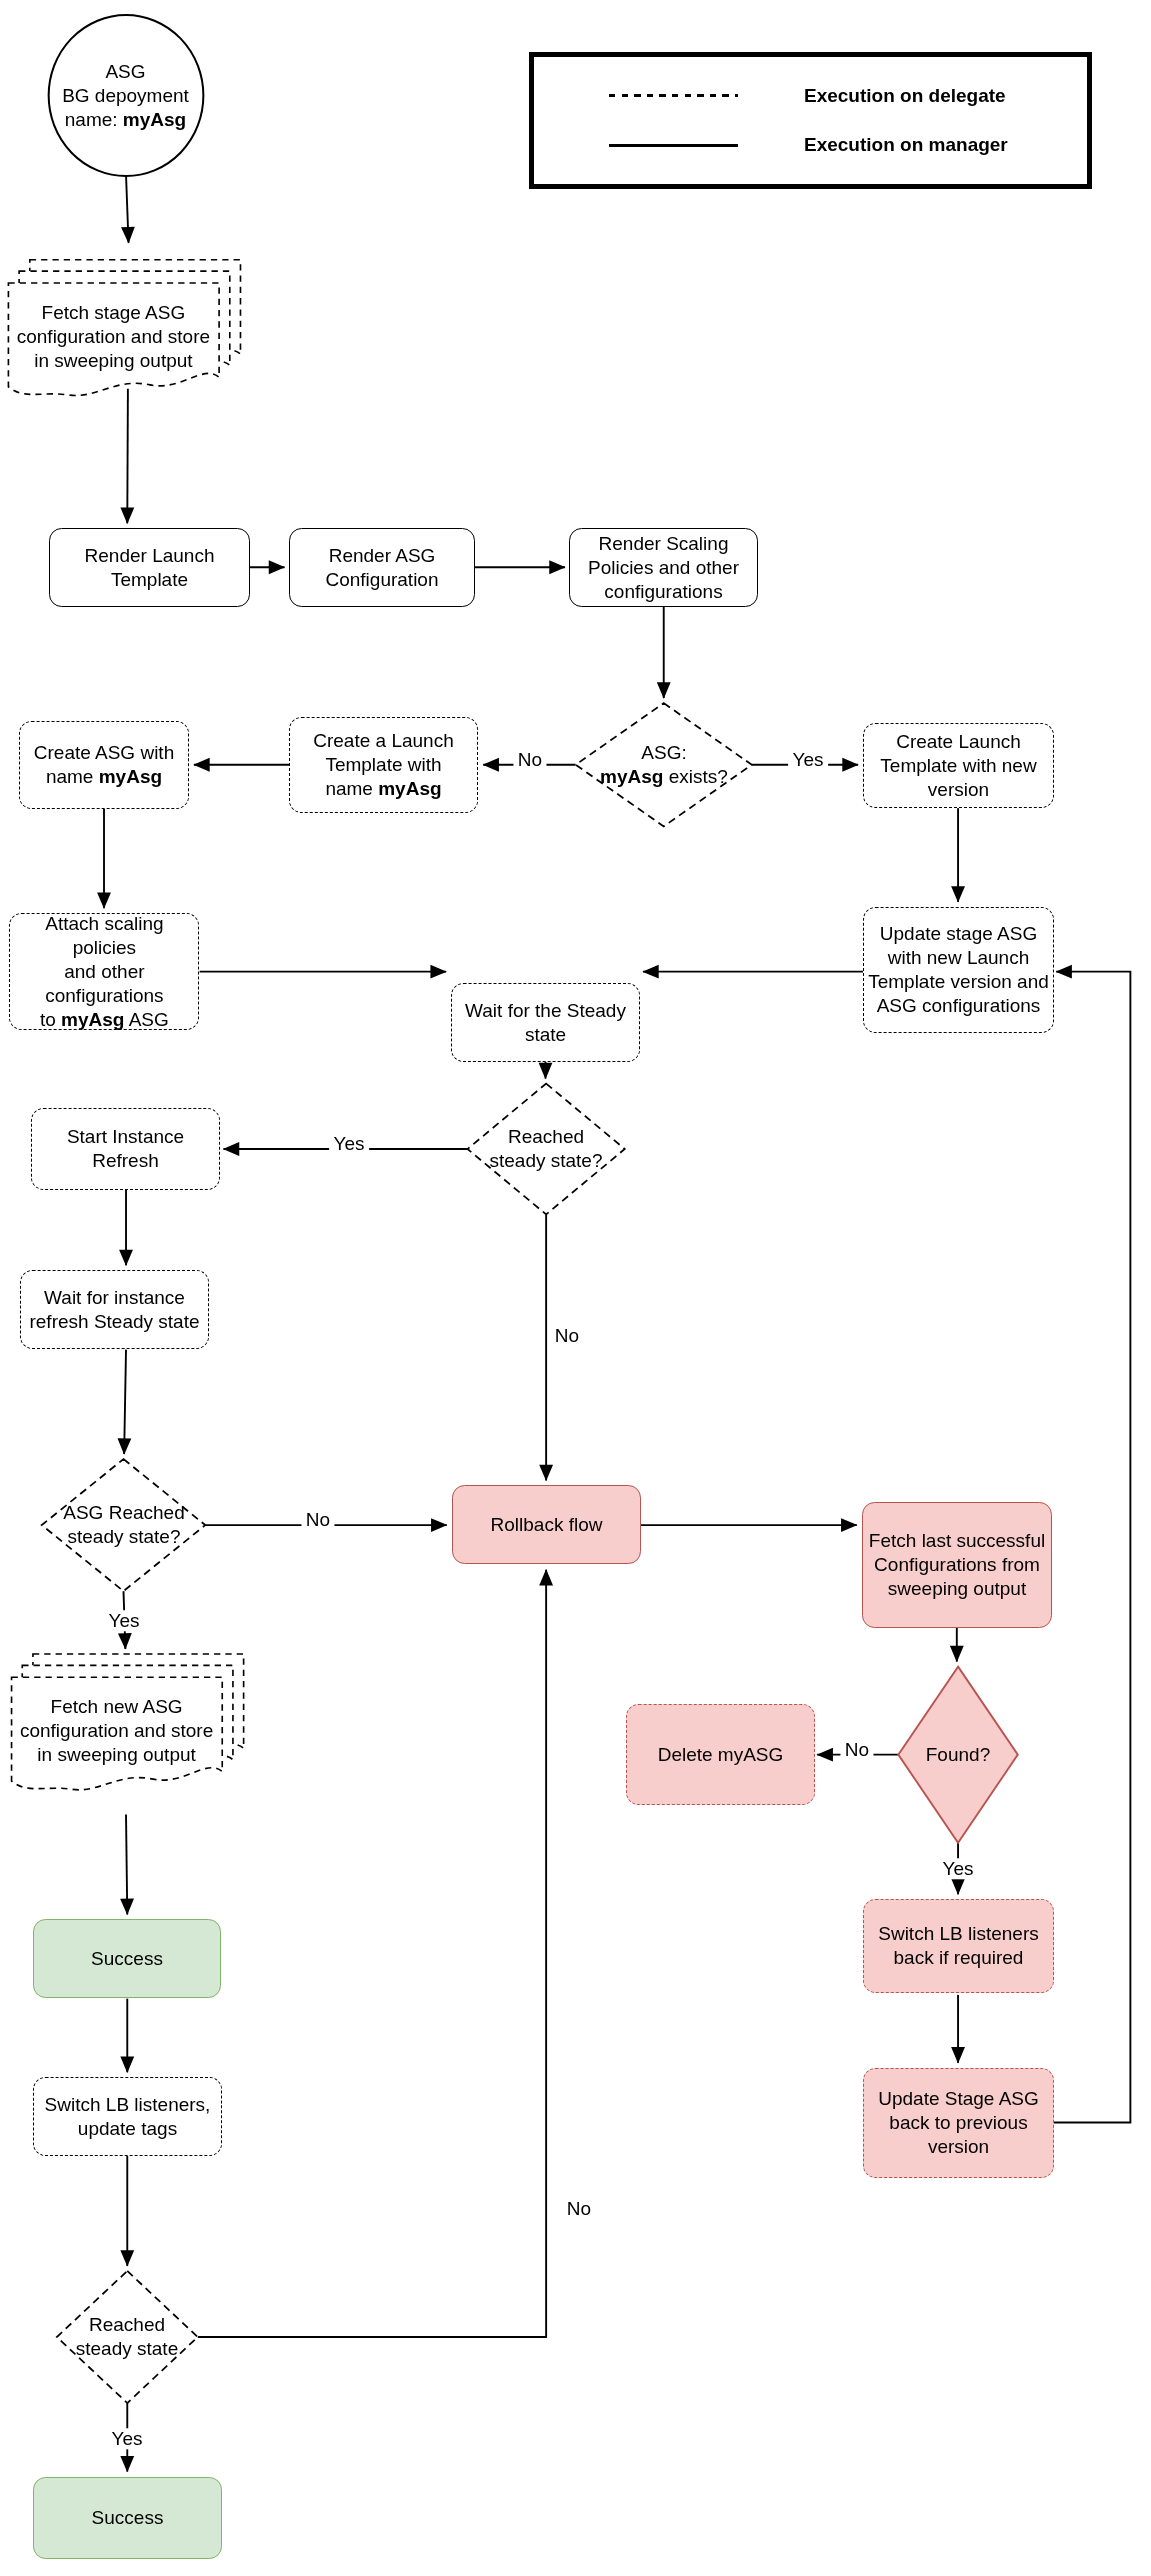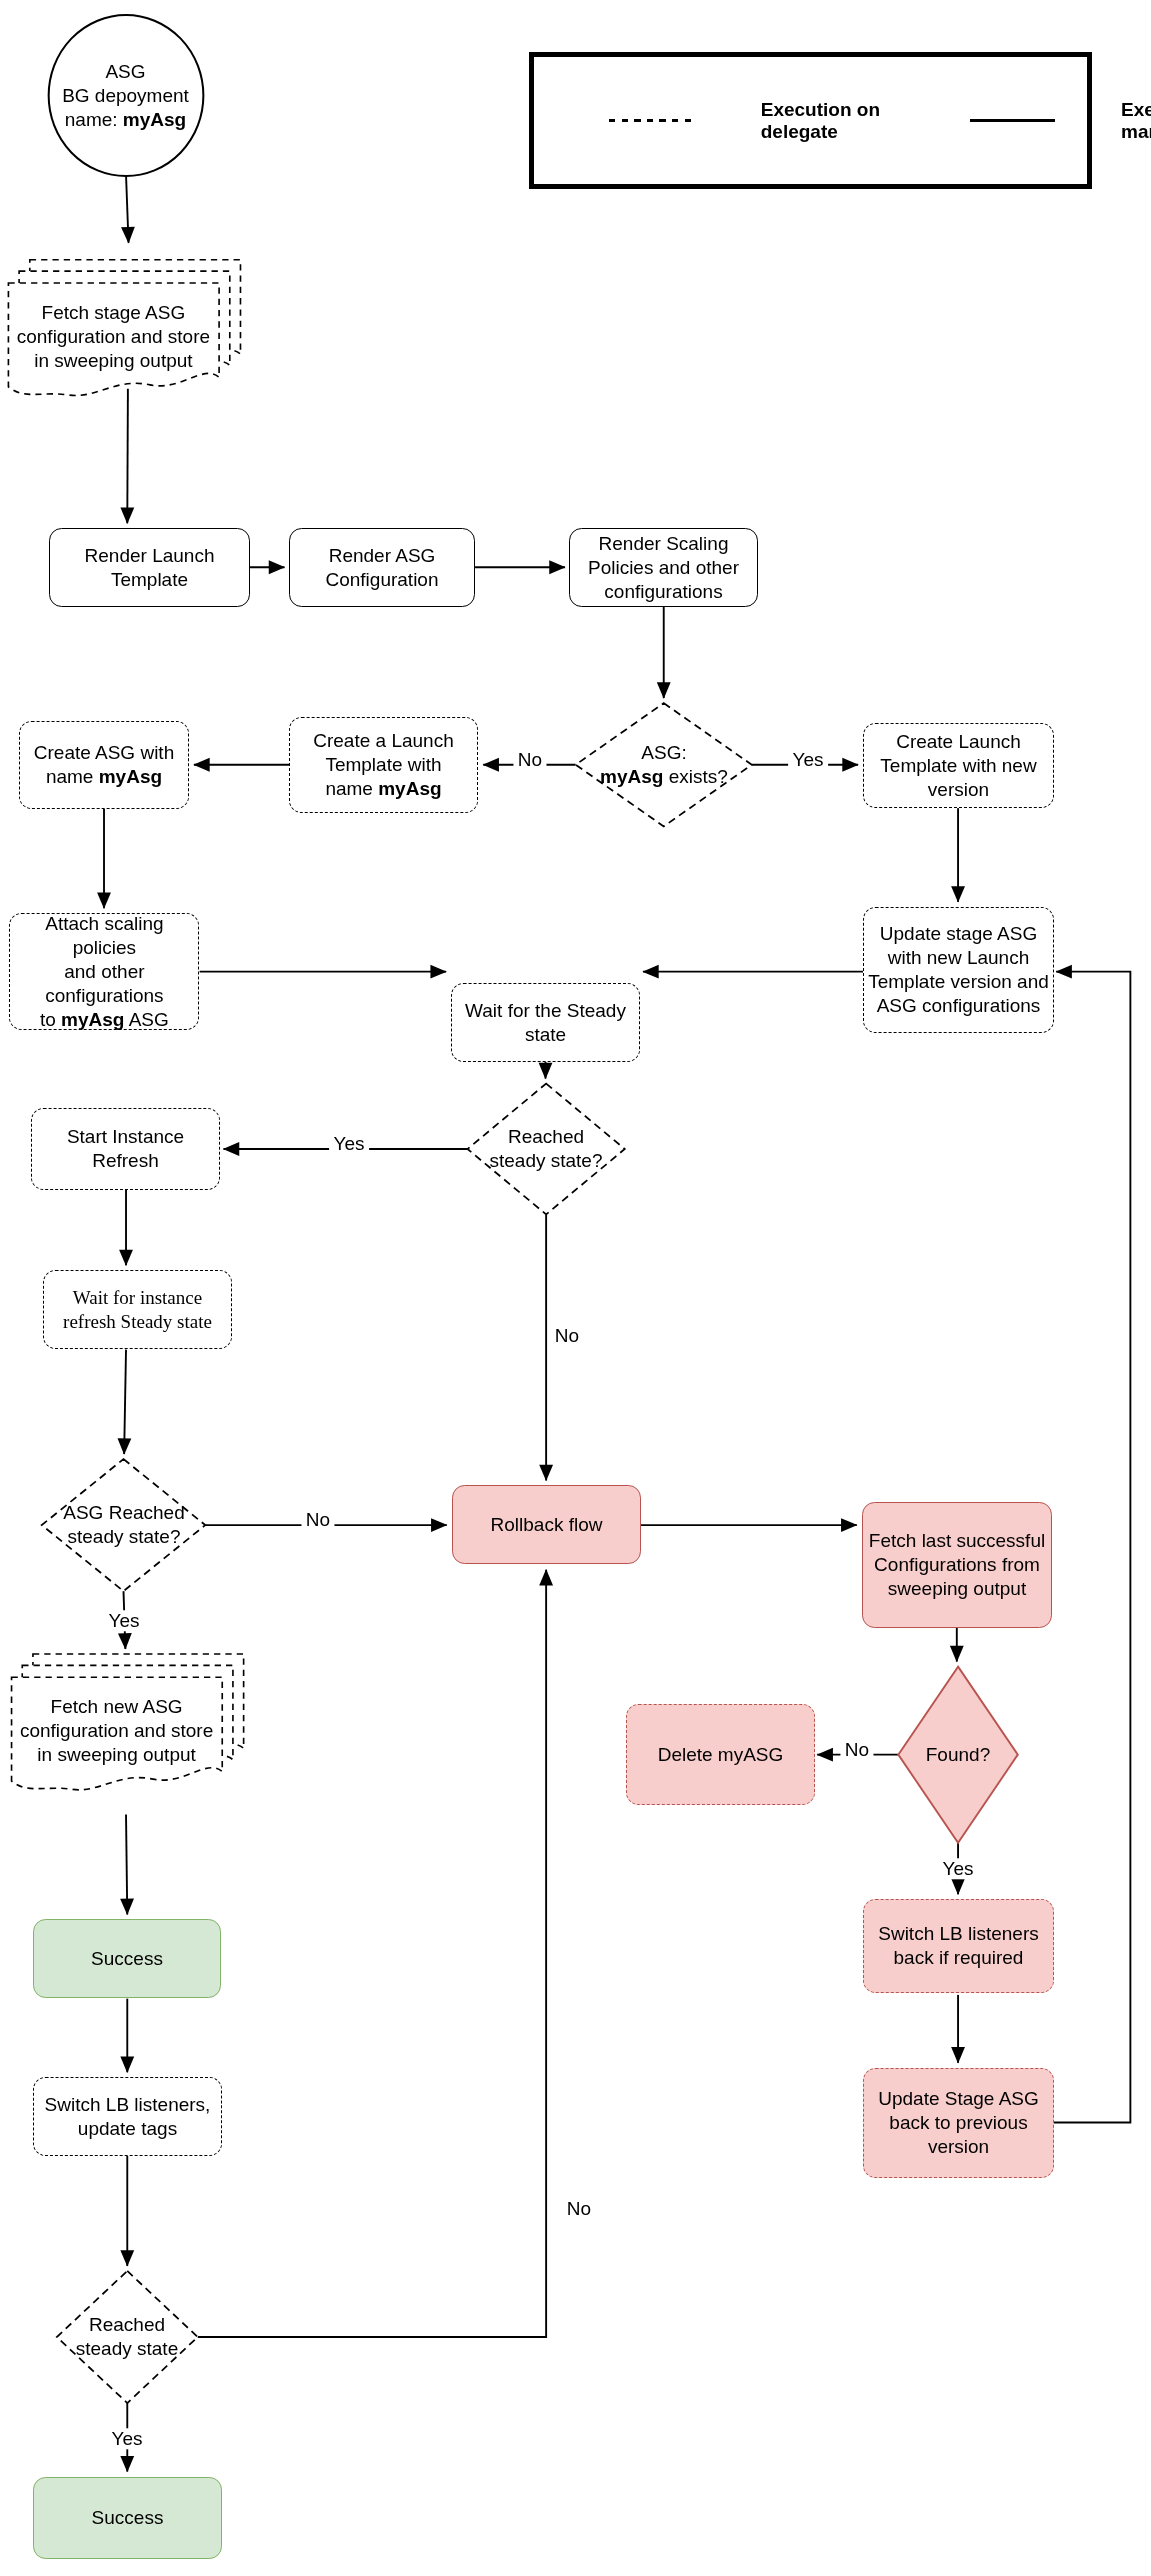--- a/index.html
+++ b/index.html
@@ -29,21 +29,21 @@
     text-align:center; font-size:19px; line-height:24px; pointer-events:none;
   }
   .b { font-weight:bold; }
   .edge-label {
     position:absolute; transform:translate(-50%,-50%); background:#fff;
     font-size:19px; line-height:21.4px; padding:0 4.4px; white-space:nowrap;
   }
   .legend {
     position:absolute; left:529px; top:52px; width:563px; height:137px;
     border:5px solid #000; box-sizing:border-box; background:#fff;
-    display:flex; flex-direction:row; justify-content:space-evenly;
+    display:flex; flex-direction:column; justify-content:space-evenly;
   }
   .legend-row { display:flex; align-items:center; padding-left:75px; }
   .legend-line { width:129px; height:2.5px; }
   .legend-line.solid { background:#000; }
   .legend-line.dashed {
     background:repeating-linear-gradient(90deg,#000 0 6.3px,transparent 6.3px 12.6px);
   }
   .legend-label { font-weight:bold; font-size:19px; margin-left:66px; }
 </style>
 </head>
@@ -250,21 +250,21 @@
       </div>
   </div>
   <div class="node dashed-black" style="left:31px;top:1108px;width:189px;height:82px;">
     <div>
         <div>
           <div><span>Start Instance</span></div>
           <div><span>Refresh</span></div>
         </div>
       </div>
   </div>
-  <div class="node dashed-black" style="left:43px;top:1270px;width:189px;height:79px;font-family:Liberation Serif, serif;">
+  <div class="node dashed-black" style="left:20px;top:1270px;width:189px;height:79px;">
     <div>
         <div>
           <div><span>Wait for instance</span></div>
           <div><span>refresh Steady state</span></div>
         </div>
       </div>
   </div>
   <div class="node pink-solid" style="left:452px;top:1485px;width:189px;height:79px;">
     <div>
         <div>

